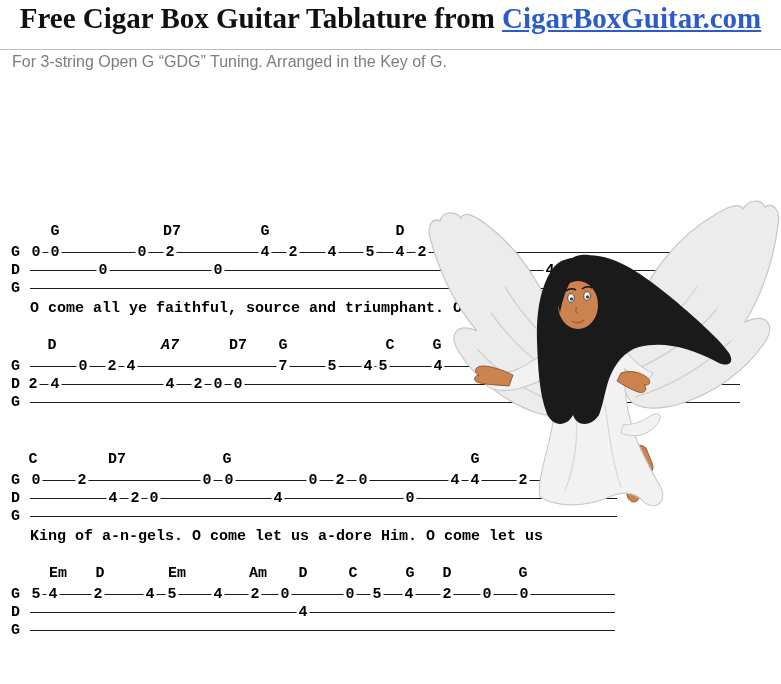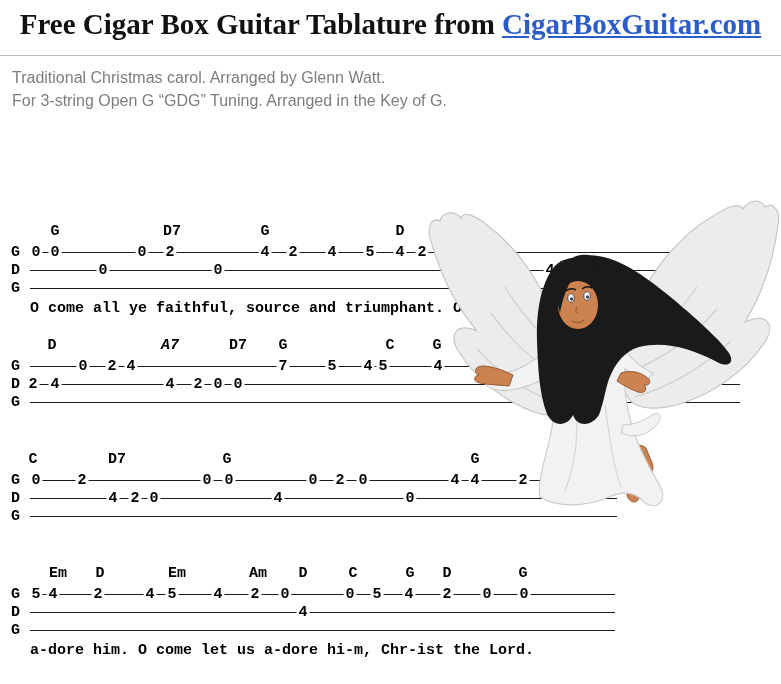--- a/index.html
+++ b/index.html
@@ -7,21 +7,21 @@
     --meta:#7d7d7d;
     --tabline:#1b1b1b;
   }
   *{box-sizing:border-box;}
   body{margin:0;background:#fff;}
   .page{
     position:relative;width:781px;height:684px;background:#fff;overflow:hidden;
     font-family:"Liberation Sans",sans-serif;
   }
   
-  .site-header{text-align:center;padding-top:6px;}
+  .site-header{text-align:center;}
   .site-title{
     margin:0;font-family:"Liberation Serif",serif;font-weight:700;
     font-size:29px;line-height:1.25;color:#111;
   }
   .site-title a{color:var(--link);text-decoration:underline;cursor:pointer;}
   .sponsor{
     margin:4px 0 0;font-family:"Liberation Serif",serif;font-style:italic;
     font-size:16px;line-height:1.2;color:#111;
   }
   .sponsor a{color:var(--link);font-weight:700;text-decoration:underline;cursor:pointer;}
@@ -62,21 +62,20 @@
 <body>
 
 <div class="page">
 
   <header class="site-header">
     <h1 class="site-title"><span>Free Cigar Box Guitar Tablature from </span><a href="#">CigarBoxGuitar.com</a></h1>
   </header>
 
   <hr class="rule">
 
-  <p class="meta first">Traditional Christmas carol. Arranged by Glenn Watt.</p>
   <p class="meta">For 3-string Open G “GDG” Tuning. Arranged in the Key of G.</p>
 
   <div id="tab-area">
       <div class="tab-system" style="top: 222px;">
         <div class="chord-row">
           <span class="chord" style="left: 55px;">G</span>
           <span class="chord" style="left: 172px;">D7</span>
           <span class="chord" style="left: 265px;">G</span>
           <span class="chord" style="left: 400px;">D</span>
         </div>
@@ -173,20 +172,21 @@
           <span class="fret-note" style="left: 113px;">4</span>
           <span class="fret-note" style="left: 135px;">2</span>
           <span class="fret-note" style="left: 154px;">0</span>
           <span class="fret-note" style="left: 278px;">4</span>
           <span class="fret-note" style="left: 410px;">0</span>
         </div>
         <div class="string-row" style="top: 58px;">
           <span class="string-label">G</span>
           <div class="string-line" style="width: 587px;"></div>
         </div>
+        <div class="lyric-line" style="top: 78px;">King of a-n-gels. O come let us a-dore Him. O come let us</div>
       </div>
       <div class="tab-system" style="top: 564px;">
         <div class="chord-row">
           <span class="chord" style="left: 58px;">Em</span>
           <span class="chord" style="left: 100px;">D</span>
           <span class="chord" style="left: 177px;">Em</span>
           <span class="chord" style="left: 258px;">Am</span>
           <span class="chord" style="left: 303px;">D</span>
           <span class="chord" style="left: 353px;">C</span>
           <span class="chord" style="left: 410px;">G</span>
@@ -213,21 +213,20 @@
         </div>
         <div class="string-row" style="top: 40px;">
           <span class="string-label">D</span>
           <div class="string-line" style="width: 585px;"></div>
           <span class="fret-note" style="left: 303px;">4</span>
         </div>
         <div class="string-row" style="top: 58px;">
           <span class="string-label">G</span>
           <div class="string-line" style="width: 585px;"></div>
         </div>
-        <div class="lyric-line" style="top: 78px;">a-dore him. O come let us a-dore hi-m, Chr-ist the Lord.</div>
       </div>
     </div>
 
   <svg id="angel" viewBox="0 0 356 315" aria-hidden="true">
 
     <path stroke="#c6c6c6" stroke-width="1.2" d="M197,150 C212,95 244,47 288,21 C302,12 314,7 318,14 C323,5 336,3 340,12
          C348,6 356,16 353,30 C349,62 338,97 320,127 C342,117 351,130 340,147
          C320,177 288,198 258,208 C236,215 212,216 204,204 C196,192 194,172 197,150 Z" fill="#ececec"></path>
     <path fill="none" stroke="#cfcfcf" stroke-width="1.3" d="M210,202 C244,192 278,172 306,146 M206,176 C238,164 268,142 292,114 M204,152 C230,140 254,118 272,92"></path>
 

